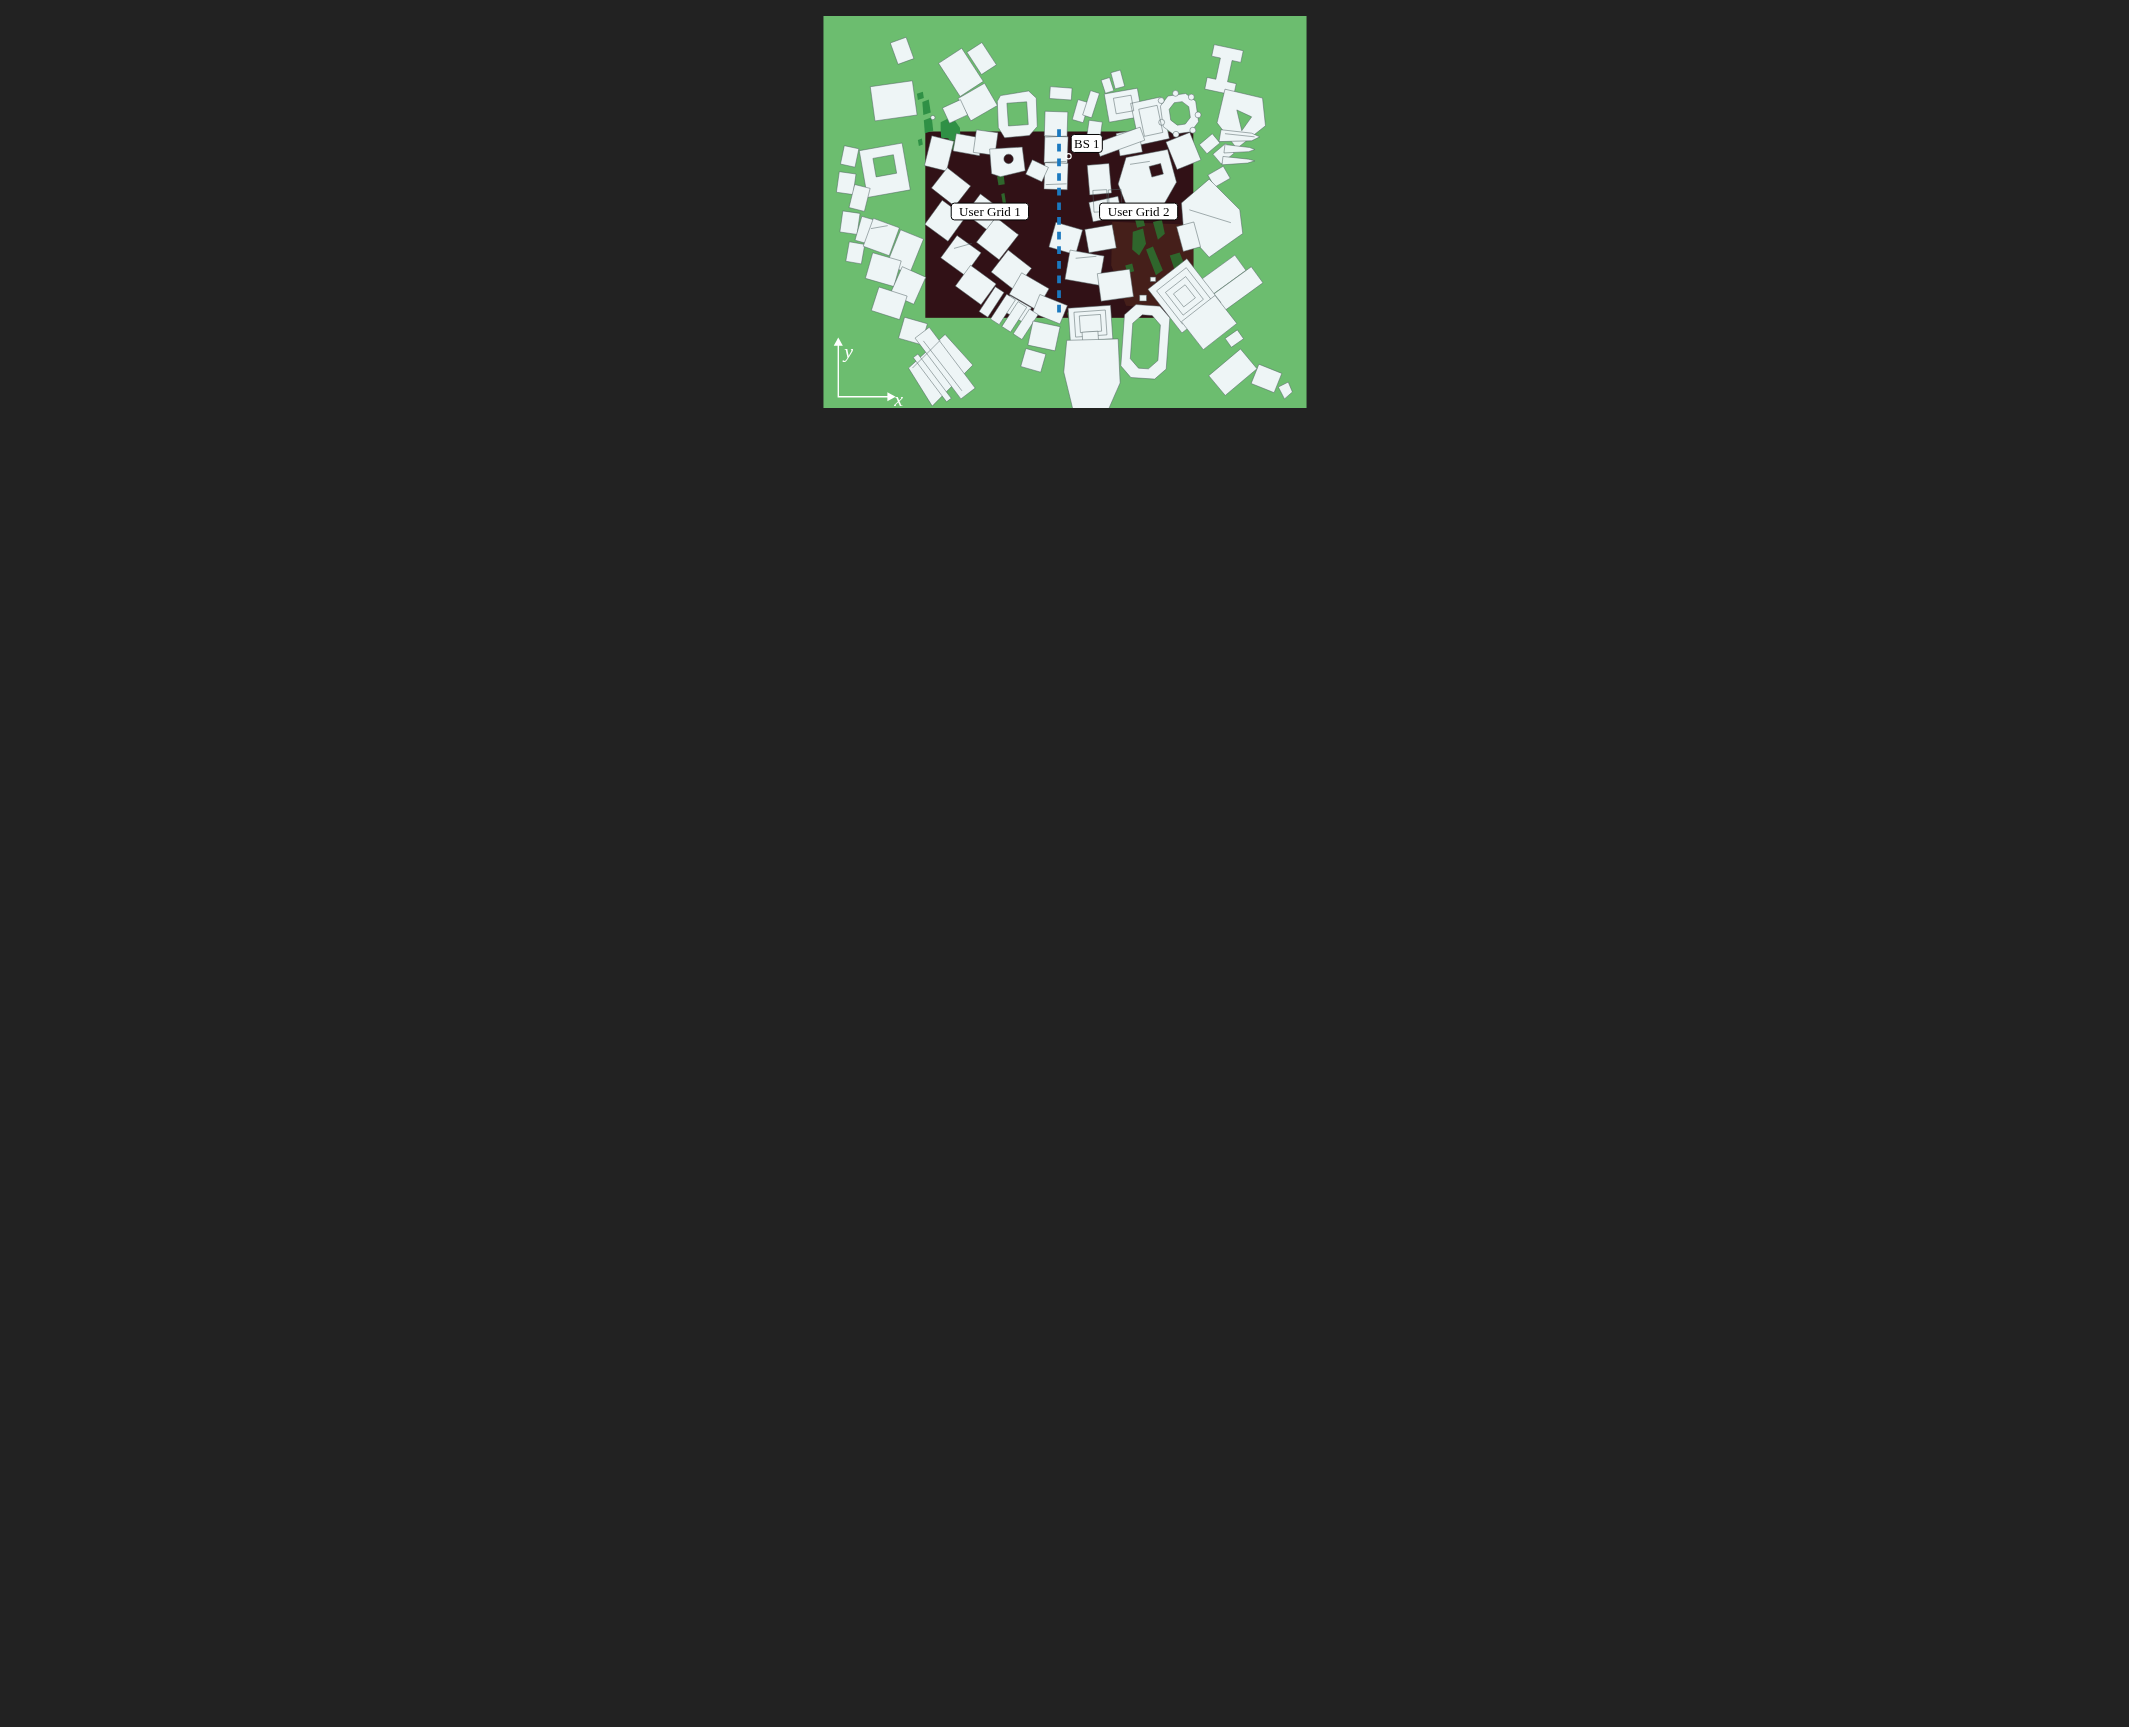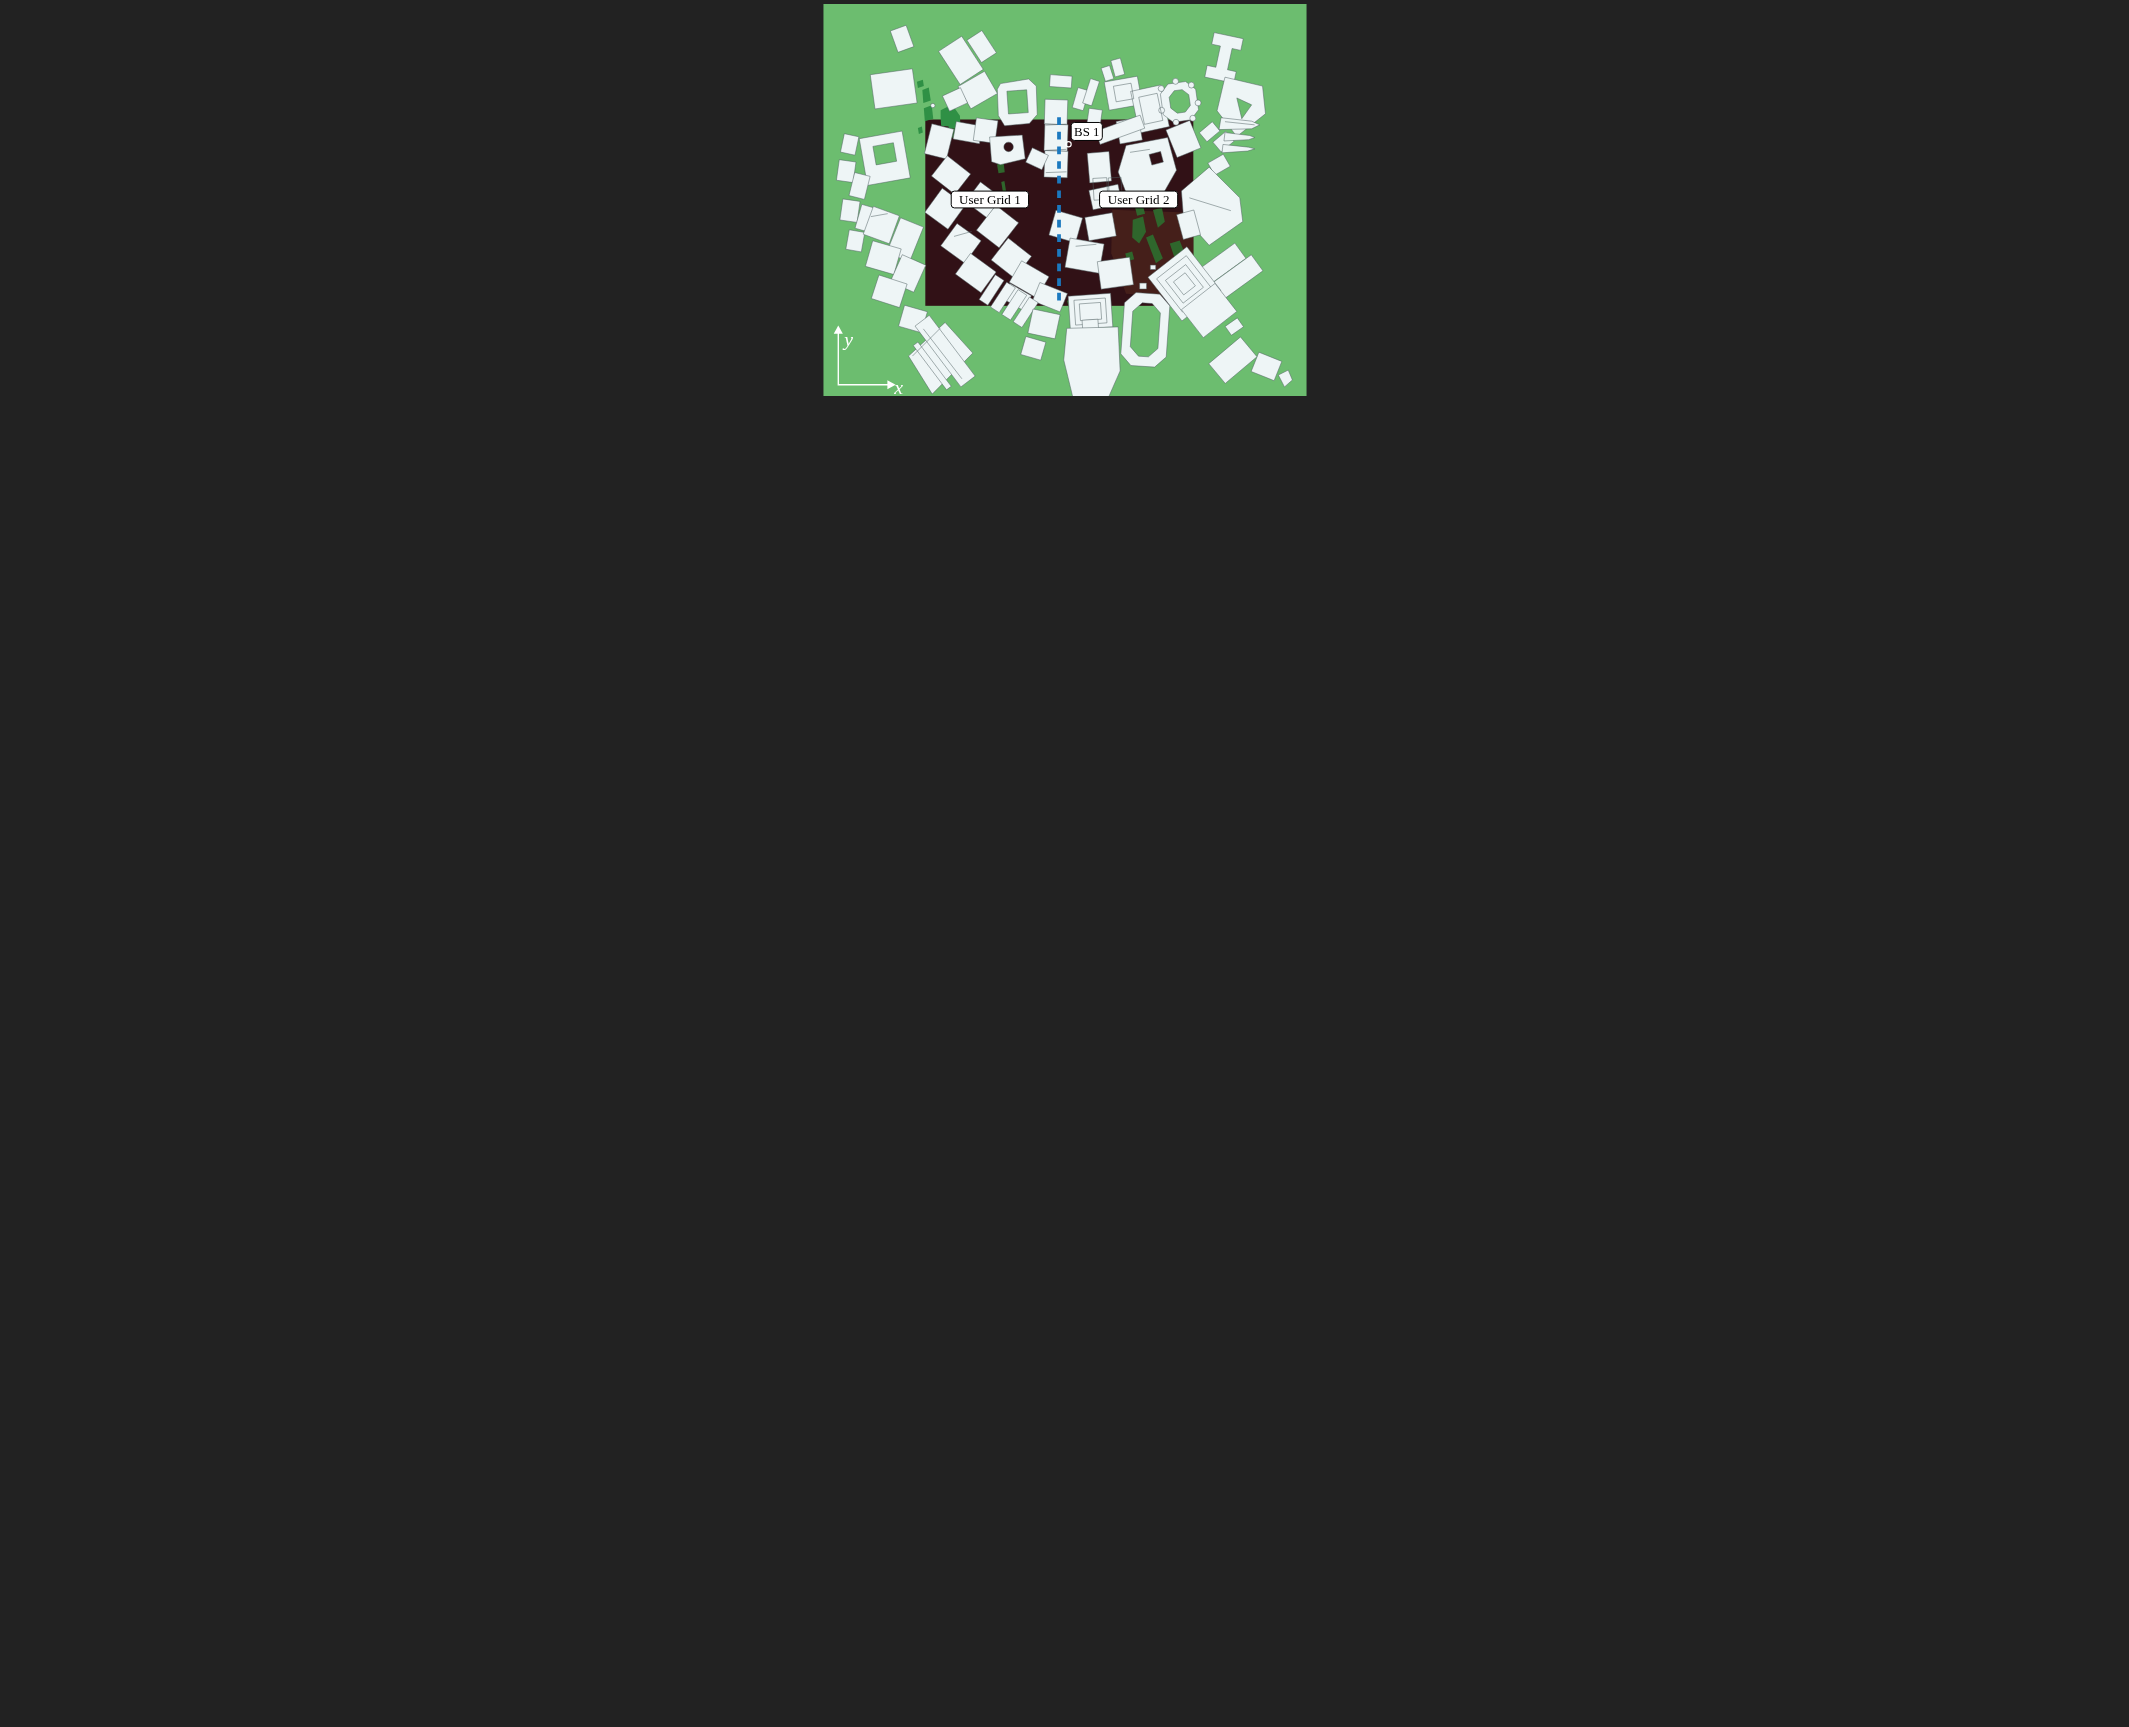--- a/index.html
+++ b/index.html
@@ -1,17 +1,17 @@
 <!DOCTYPE html>
 <html style="font-size:7px"><head>
 <meta charset="utf-8">
 <style>
   html,body{margin:0;padding:0;background:#222;}
   .stage{
-    width:532px;height:392px;margin:4px auto;position:relative;
+    width:532px;height:392px;margin:16px auto;position:relative;
     font-family:"Liberation Serif","DejaVu Serif",serif;
     text-decoration:underline;
   }
   svg{display:block;width:100%;height:100%;}
   .lbl-text{font-family:"Liberation Serif","DejaVu Serif",serif;fill:#000;}
   .axis-text{font-family:"Liberation Serif","DejaVu Serif",serif;font-style:italic;fill:#fff;}
 </style>
 </head>
 <body>
 

